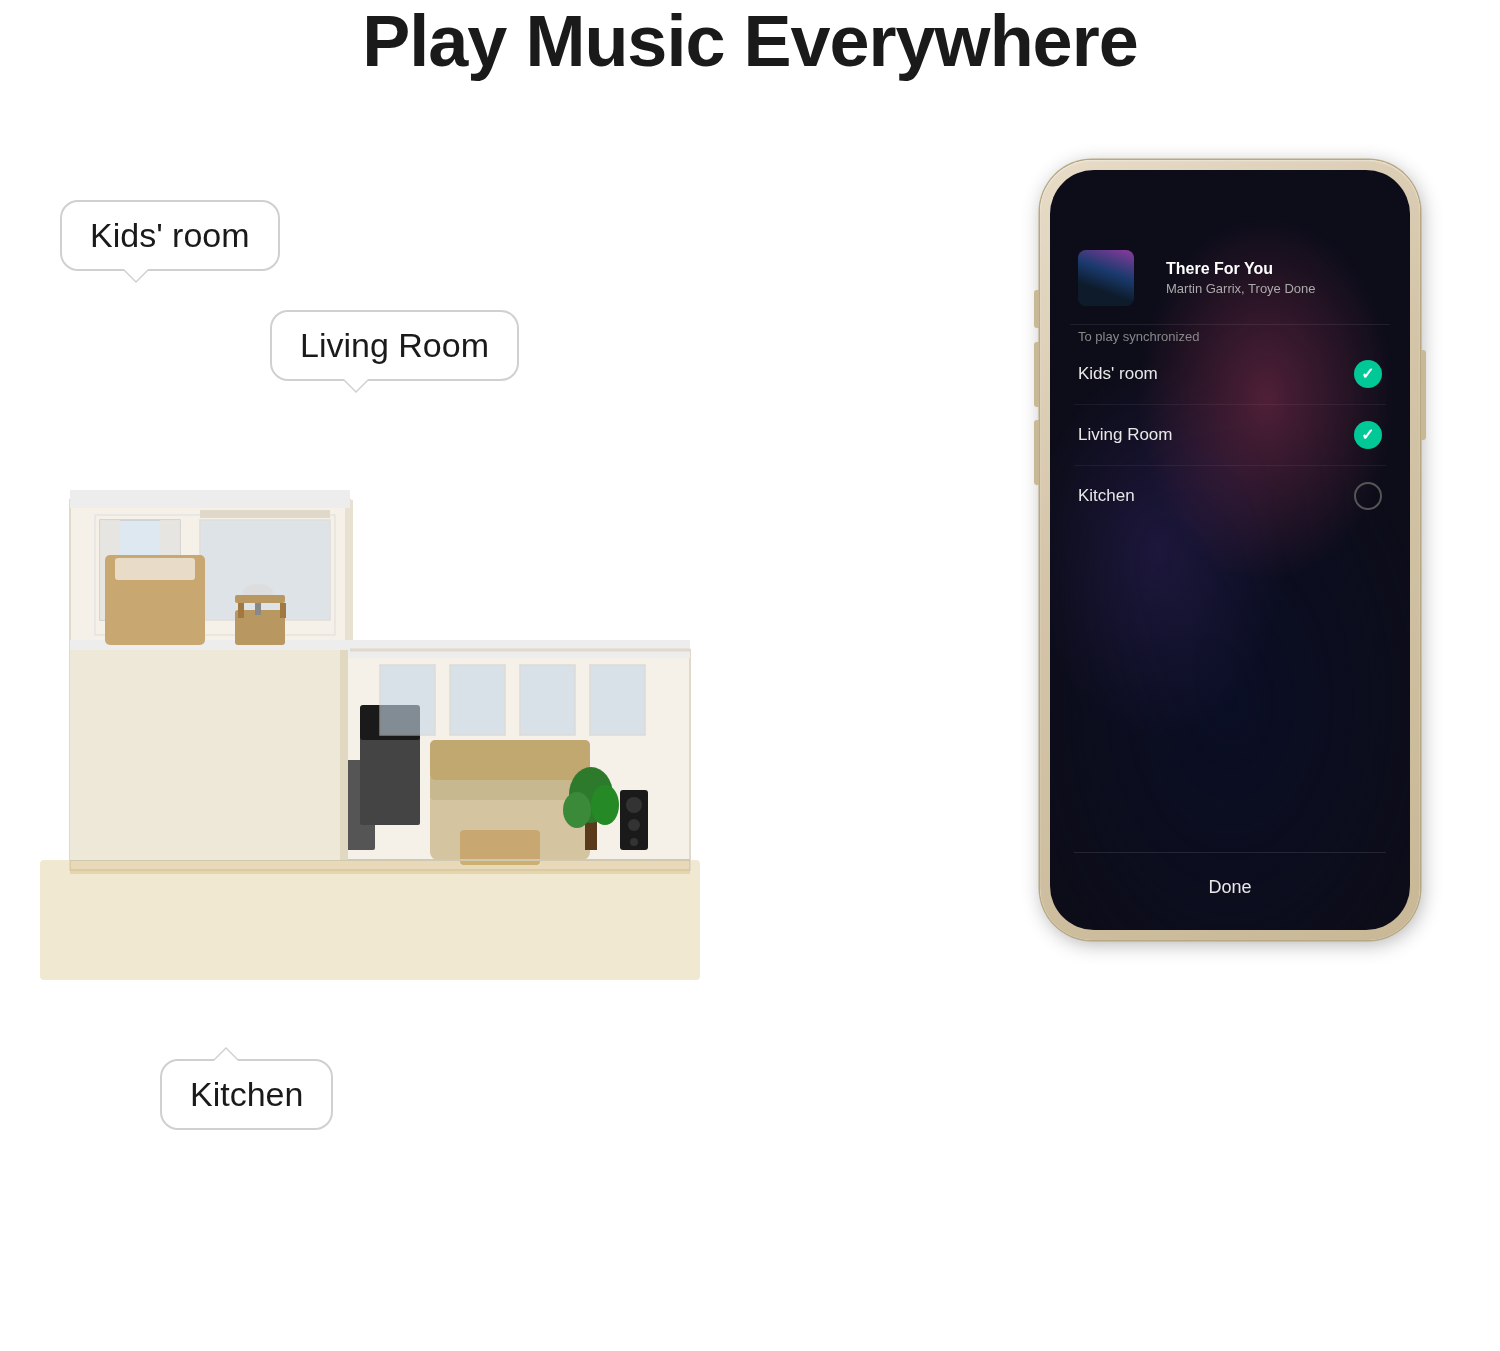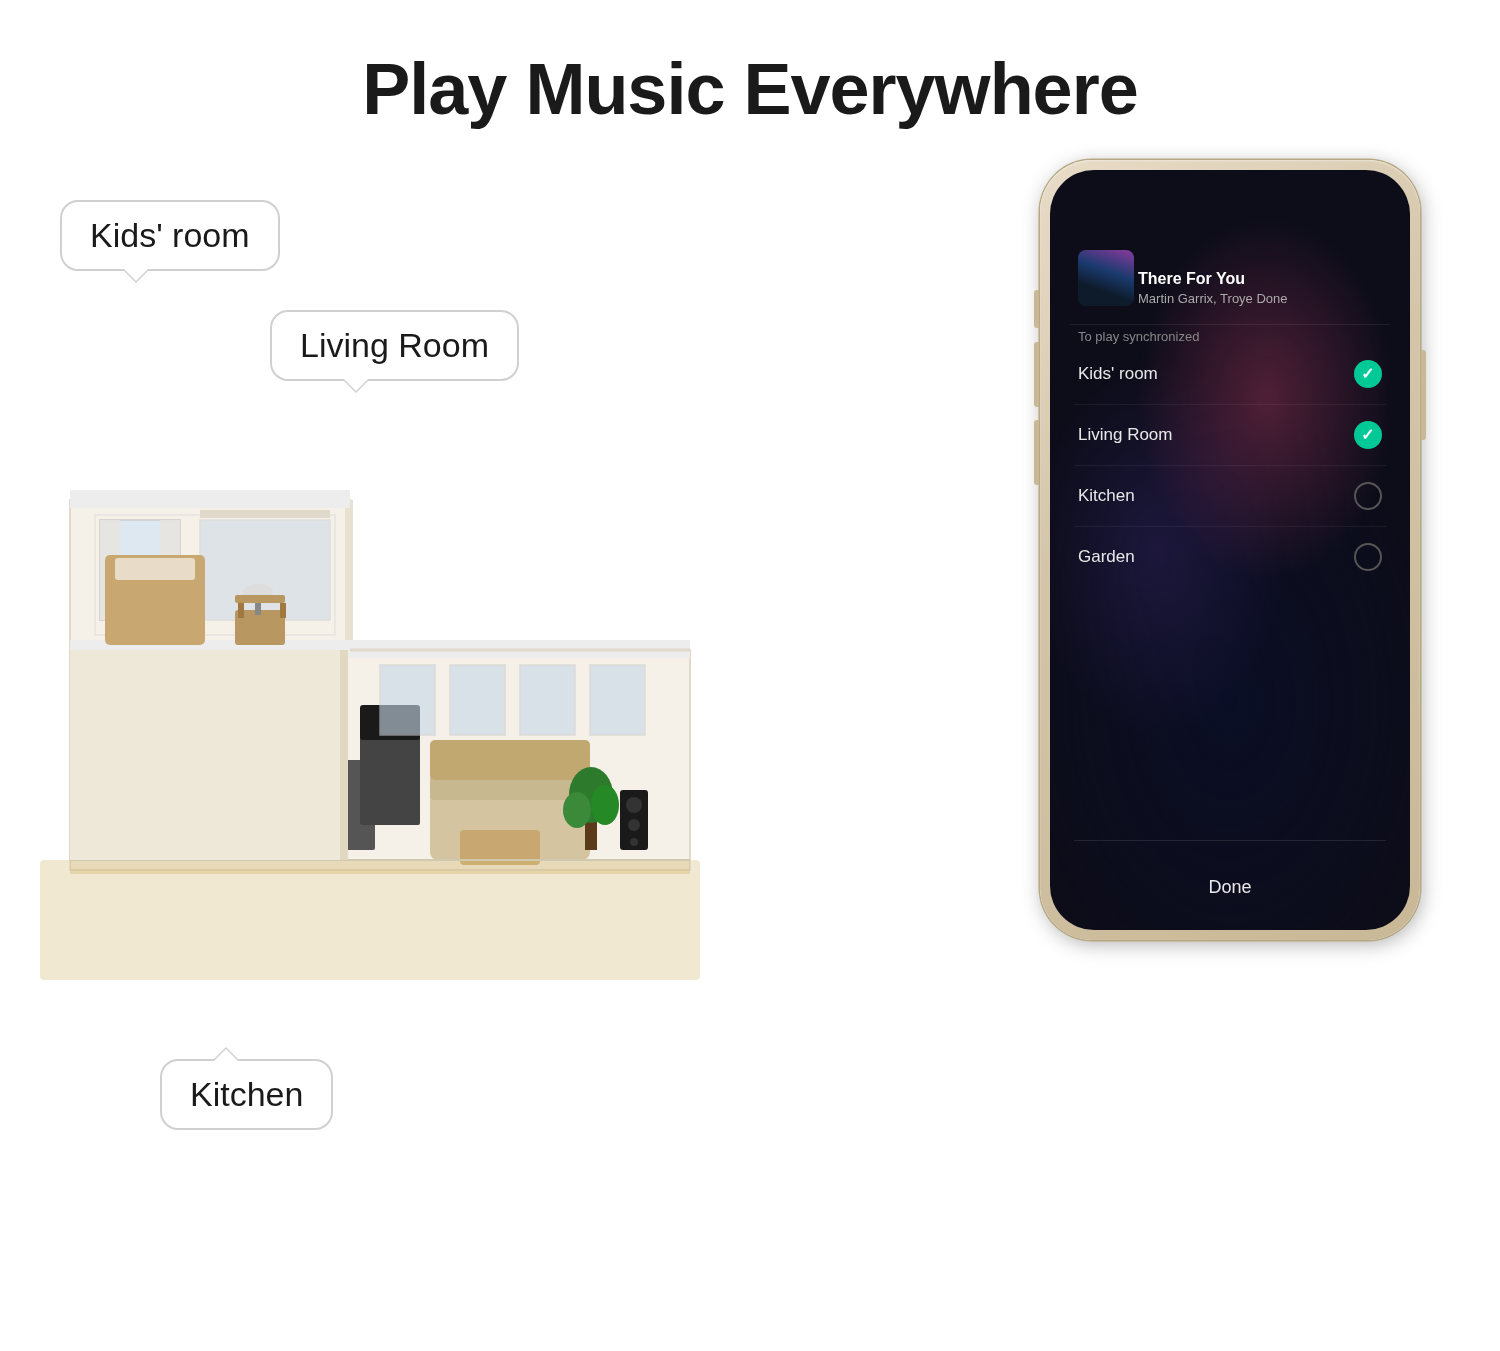--- a/index.html
+++ b/index.html
@@ -11,21 +11,20 @@
       overflow: hidden;
       position: relative;
     }
 
     
     .page-title {
       text-align: center;
       font-size: 72px;
       font-weight: 800;
       color: #1a1a1a;
-      padding-top: 48px;
       letter-spacing: -1px;
     }
 
     
     .left-section {
       position: absolute;
       left: 40px;
       top: 180px;
       width: 680px;
       height: 1000px;
@@ -218,22 +217,22 @@
       top: 0; left: 0; right: 0; bottom: 0;
       padding: 80px 24px 24px;
       display: flex;
       flex-direction: column;
       z-index: 5;
     }
 
     
     .now-playing {
       display: flex;
-      align-items: flex-end;
-      gap: 4px;
+      align-items: center;
+      gap: 32px;
       margin-bottom: 18px;
       padding: 0 4px;
     }
 
     .album-art {
       width: 56px;
       height: 56px;
       border-radius: 8px;
       background: linear-gradient(135deg, #6a0dad 0%, #1e3a5f 50%, #0d1b2a 100%);
       flex-shrink: 0;
@@ -315,21 +314,21 @@
     .checkmark {
       color: #ffffff;
       font-size: 16px;
       font-weight: 700;
       line-height: 1;
     }
 
     
     .done-area {
       border-top: 1px solid rgba(255,255,255,0.1);
-      padding-top: 28px;
+      padding-top: 16px;
       text-align: center;
       margin-top: 43px;
     }
     .done-btn {
       font-size: 18px;
       font-weight: 500;
       color: #e8e8e8;
       background: none;
       border: none;
       cursor: pointer;
@@ -484,24 +483,20 @@
               <span class="checkmark">✓</span>
             </div>
           </div>
 
           <div class="room-item">
             <span class="room-name">Kitchen</span>
             <div class="room-check unchecked"></div>
           </div>
 
 
-          <div class="room-item">
-            <span class="room-name">Garden</span>
-            <div class="room-check unchecked"></div>
-          </div>
 
         </div>
 
         <div class="done-area">
           <button class="done-btn">Done</button>
         </div>
 
       </div>
     </div>
   </div>

